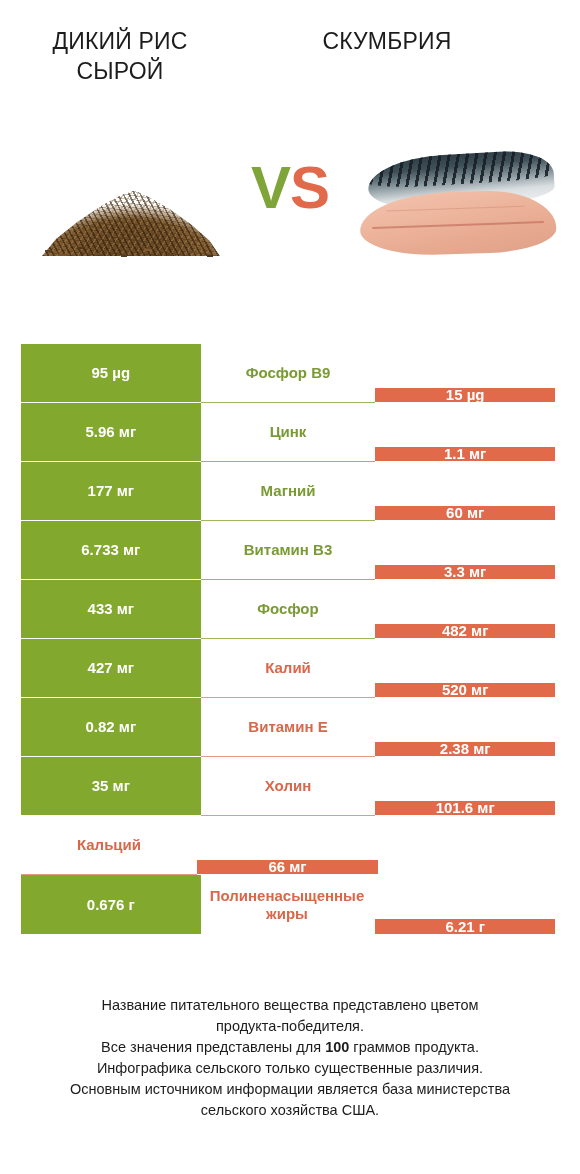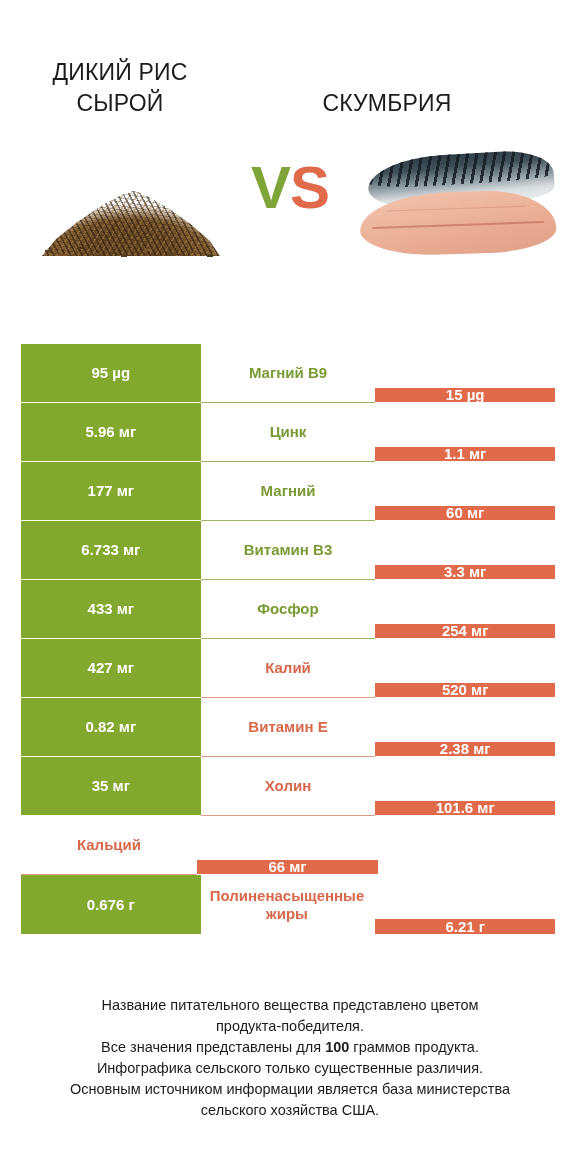--- a/index.html
+++ b/index.html
@@ -18,35 +18,35 @@
   }
 
   
   .titles {
     position: absolute;
     top: 0;
     left: 0;
     width: 508px;
     height: 118px;
     display: flex;
-    align-items: flex-end;
+    align-items: flex-start;
   }
   .title {
     width: 50%;
     text-align: center;
     padding-top: 26px;
     font-size: 23px;
     line-height: 1.32;
     letter-spacing: 0.2px;
     color: #1c1c1c;
     font-weight: 400;
     text-transform: uppercase;
   }
   .title-left { padding-left: 14px; padding-right: 28px; }
-  .title-right { padding-left: 20px; padding-right: 8px; margin-top: 12px; }
+  .title-right { padding-left: 20px; padding-right: 8px; }
 
   
   .hero {
     position: absolute;
     top: 120px;
     left: 0;
     width: 580px;
     height: 180px;
   }
 
@@ -275,21 +275,21 @@
     <div class="fish-flesh"></div>
   </div>
 
 </div>
 
 <div class="table">
 
   <div class="row win-left">
     <div class="cell cell-left">95 µg</div>
     <div class="cell cell-mid">
-        <span class="label-text">Магний B9</span>
+        <span class="label-text">Фосфор B9</span>
       </div>
     <div class="cell cell-right">15 µg</div>
   </div>
 
   <div class="row win-left">
     <div class="cell cell-left">5.96 мг</div>
     <div class="cell cell-mid">
         <span class="label-text">Цинк</span>
       </div>
     <div class="cell cell-right">1.1 мг</div>
@@ -309,21 +309,21 @@
         <span class="label-text">Витамин B3</span>
       </div>
     <div class="cell cell-right">3.3 мг</div>
   </div>
 
   <div class="row win-left">
     <div class="cell cell-left">433 мг</div>
     <div class="cell cell-mid">
         <span class="label-text">Фосфор</span>
       </div>
-    <div class="cell cell-right">254 мг</div>
+    <div class="cell cell-right">482 мг</div>
   </div>
 
   <div class="row win-right">
     <div class="cell cell-left">427 мг</div>
     <div class="cell cell-mid">
         <span class="label-text">Калий</span>
       </div>
     <div class="cell cell-right">520 мг</div>
   </div>
 

